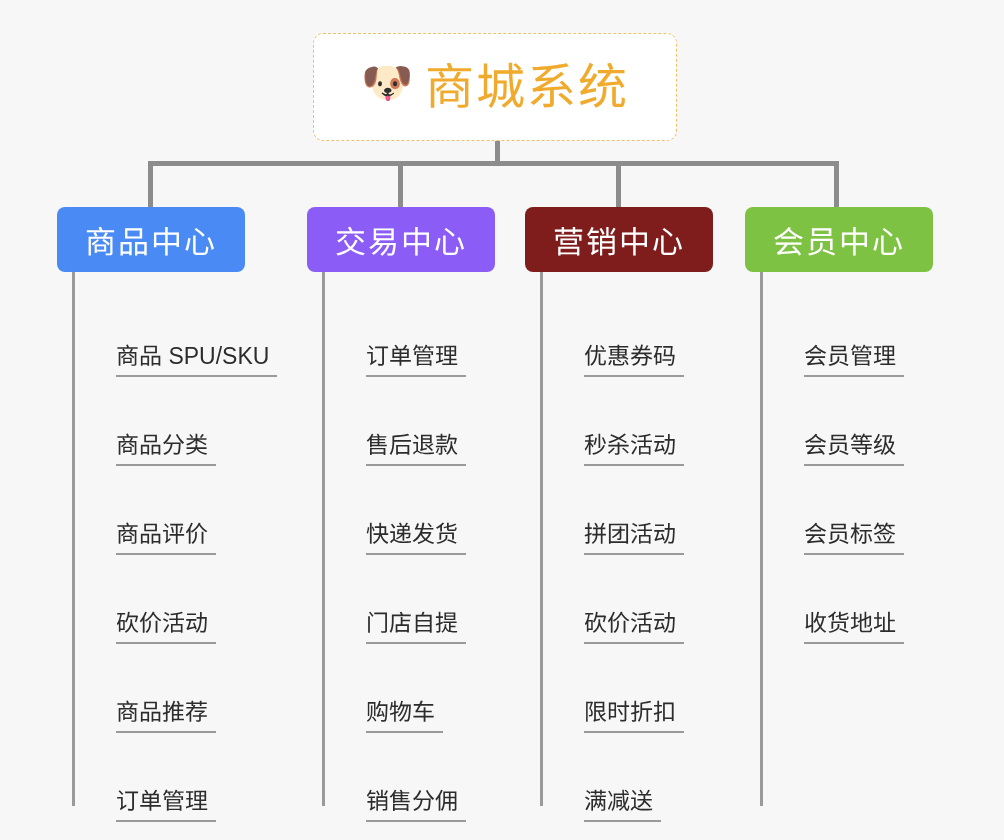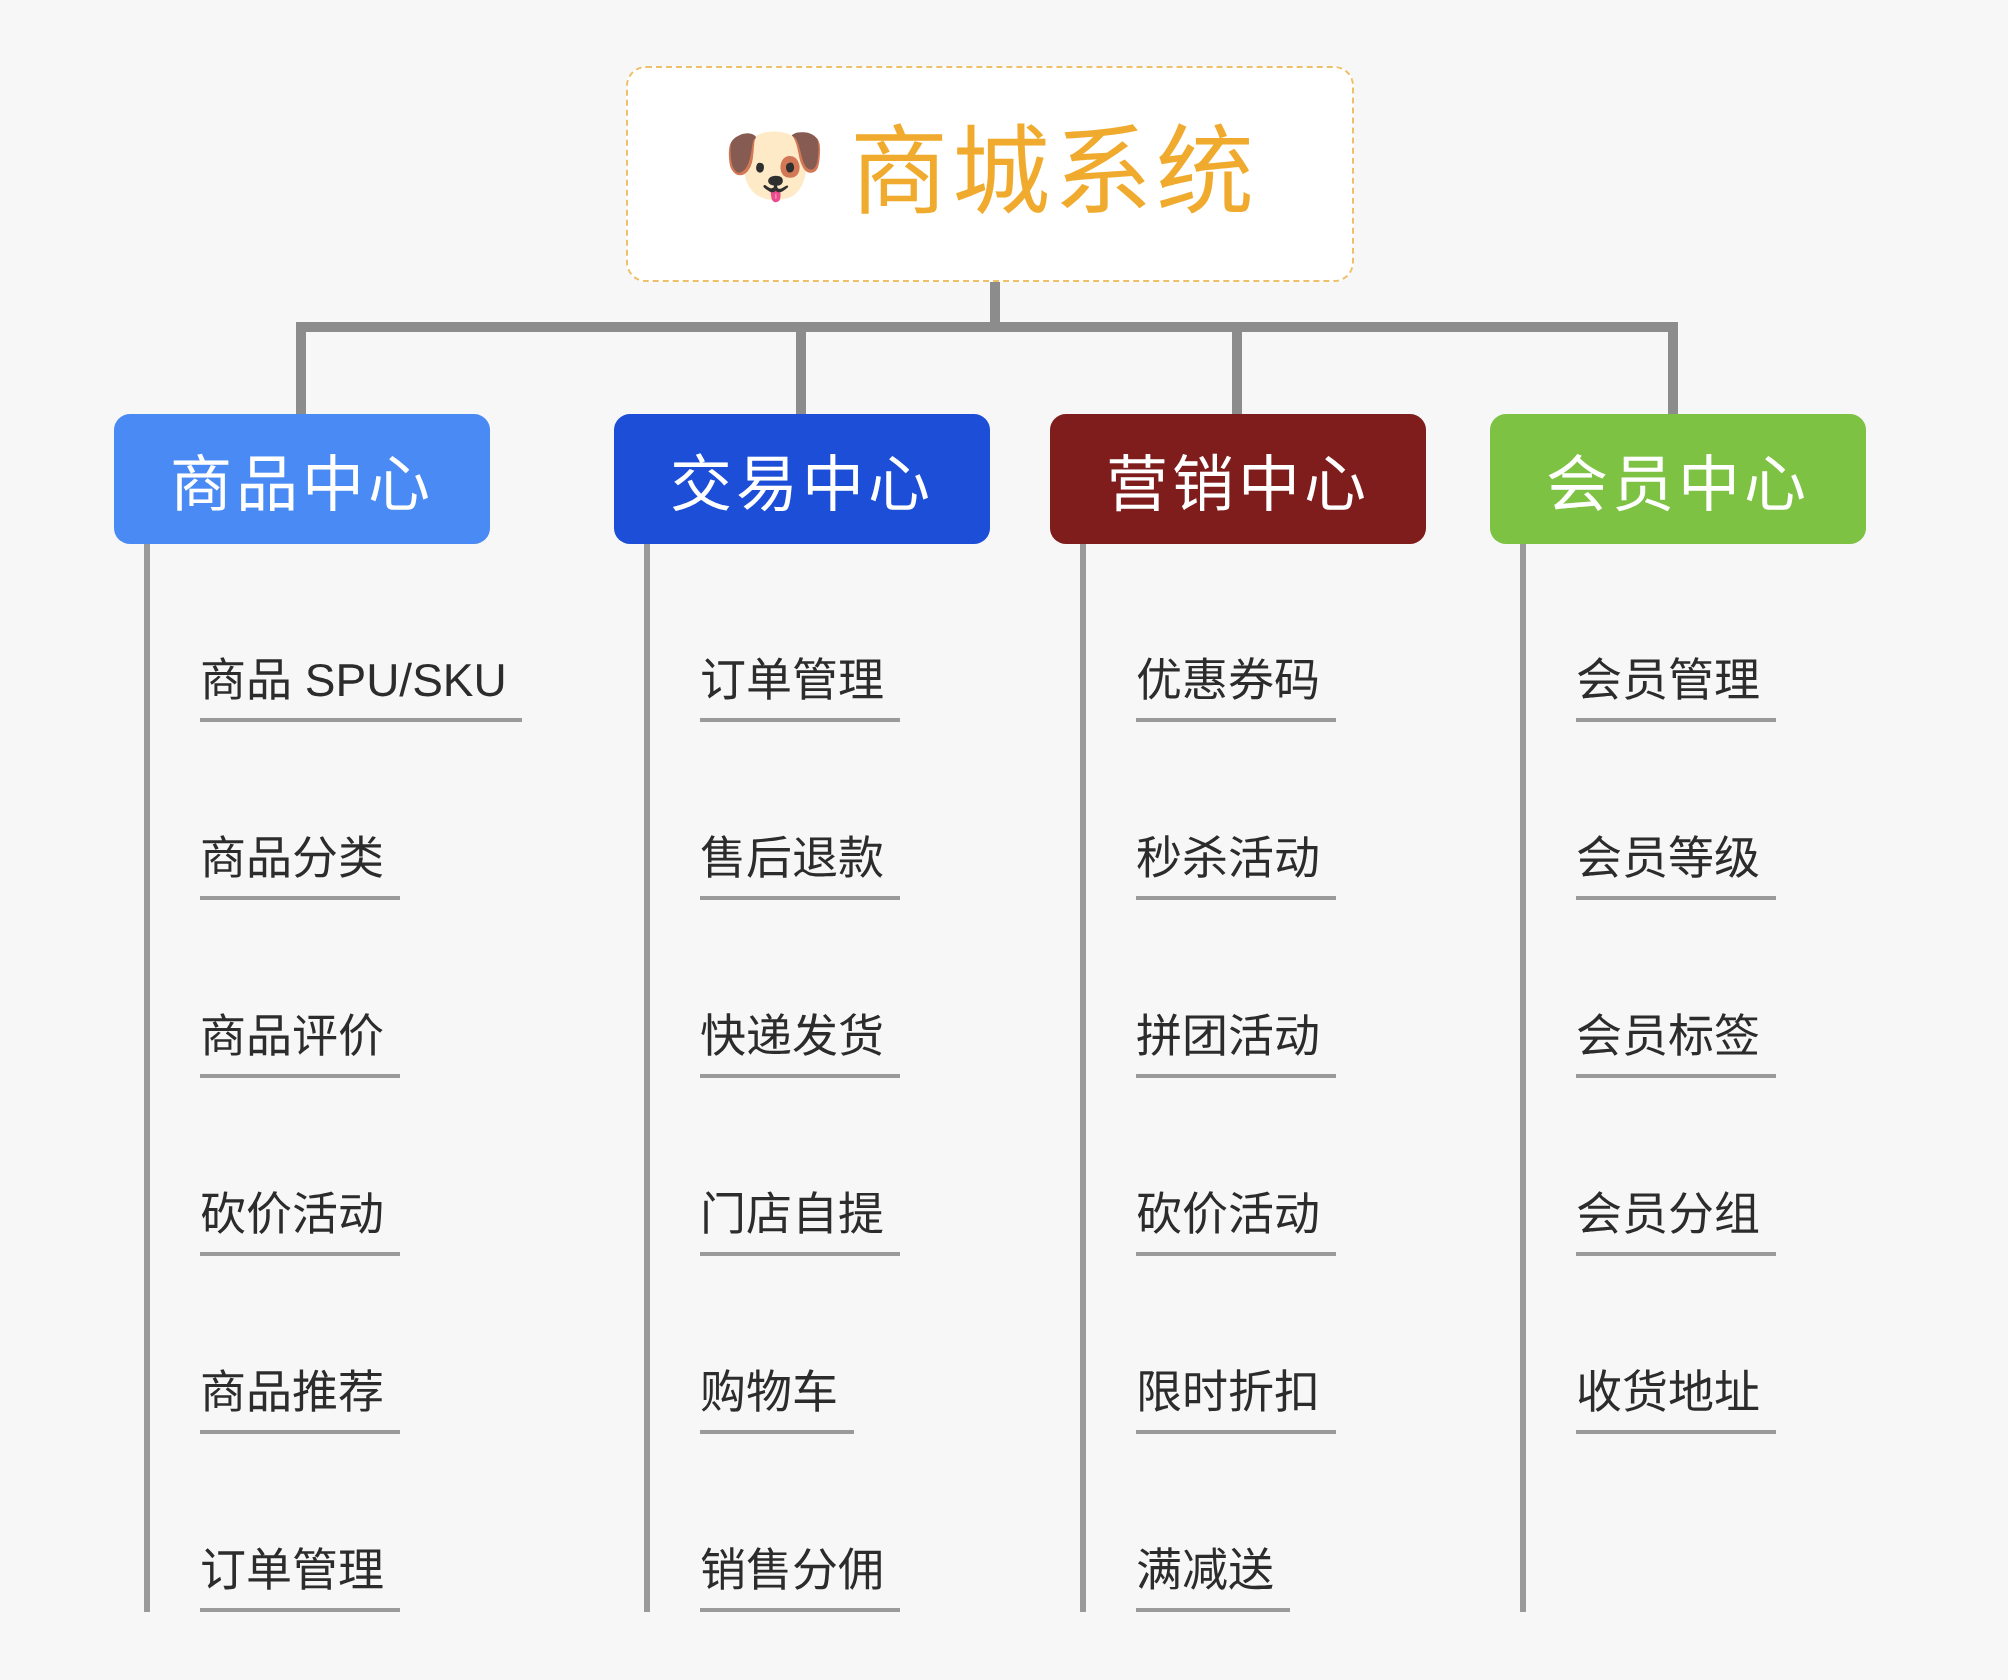--- a/index.html
+++ b/index.html
@@ -84,21 +84,21 @@
     left: 15px;
     top: 65px;
     width: 3px;
     background: #9a9a9a;
   }
 
   .leaf-list {
     position: absolute;
     left: 15px;
     top: 65px;
-    margin: 0;
+    margin: 16px;
     padding: 0;
     list-style: none;
   }
   .leaf-item {
     position: relative;
     height: 89px;
     box-sizing: border-box;
     display: flex;
     align-items: flex-end;
     padding-left: 28px;
@@ -160,21 +160,21 @@
       <li class="leaf-item">
         <span class="leaf-label">商品推荐</span>
       </li>
       <li class="leaf-item">
         <span class="leaf-label">订单管理</span>
       </li>
     </ul>
   </div>
 
   <div class="branch b2">
-    <div class="branch-header" style="background: #1d4ed8;">
+    <div class="branch-header" style="background: #8b5cf6;">
       <span>交易中心</span>
     </div>
     <div class="branch-rail" style="height: 534px;"></div>
     <ul class="leaf-list">
       <li class="leaf-item">
         <span class="leaf-label">订单管理</span>
       </li>
       <li class="leaf-item">
         <span class="leaf-label">售后退款</span>
       </li>
@@ -229,21 +229,18 @@
       <li class="leaf-item">
         <span class="leaf-label">会员管理</span>
       </li>
       <li class="leaf-item">
         <span class="leaf-label">会员等级</span>
       </li>
       <li class="leaf-item">
         <span class="leaf-label">会员标签</span>
       </li>
       <li class="leaf-item">
-        <span class="leaf-label">会员分组</span>
-      </li>
-      <li class="leaf-item">
         <span class="leaf-label">收货地址</span>
       </li>
     </ul>
   </div>
 
 </div>
 
 </body></html>

